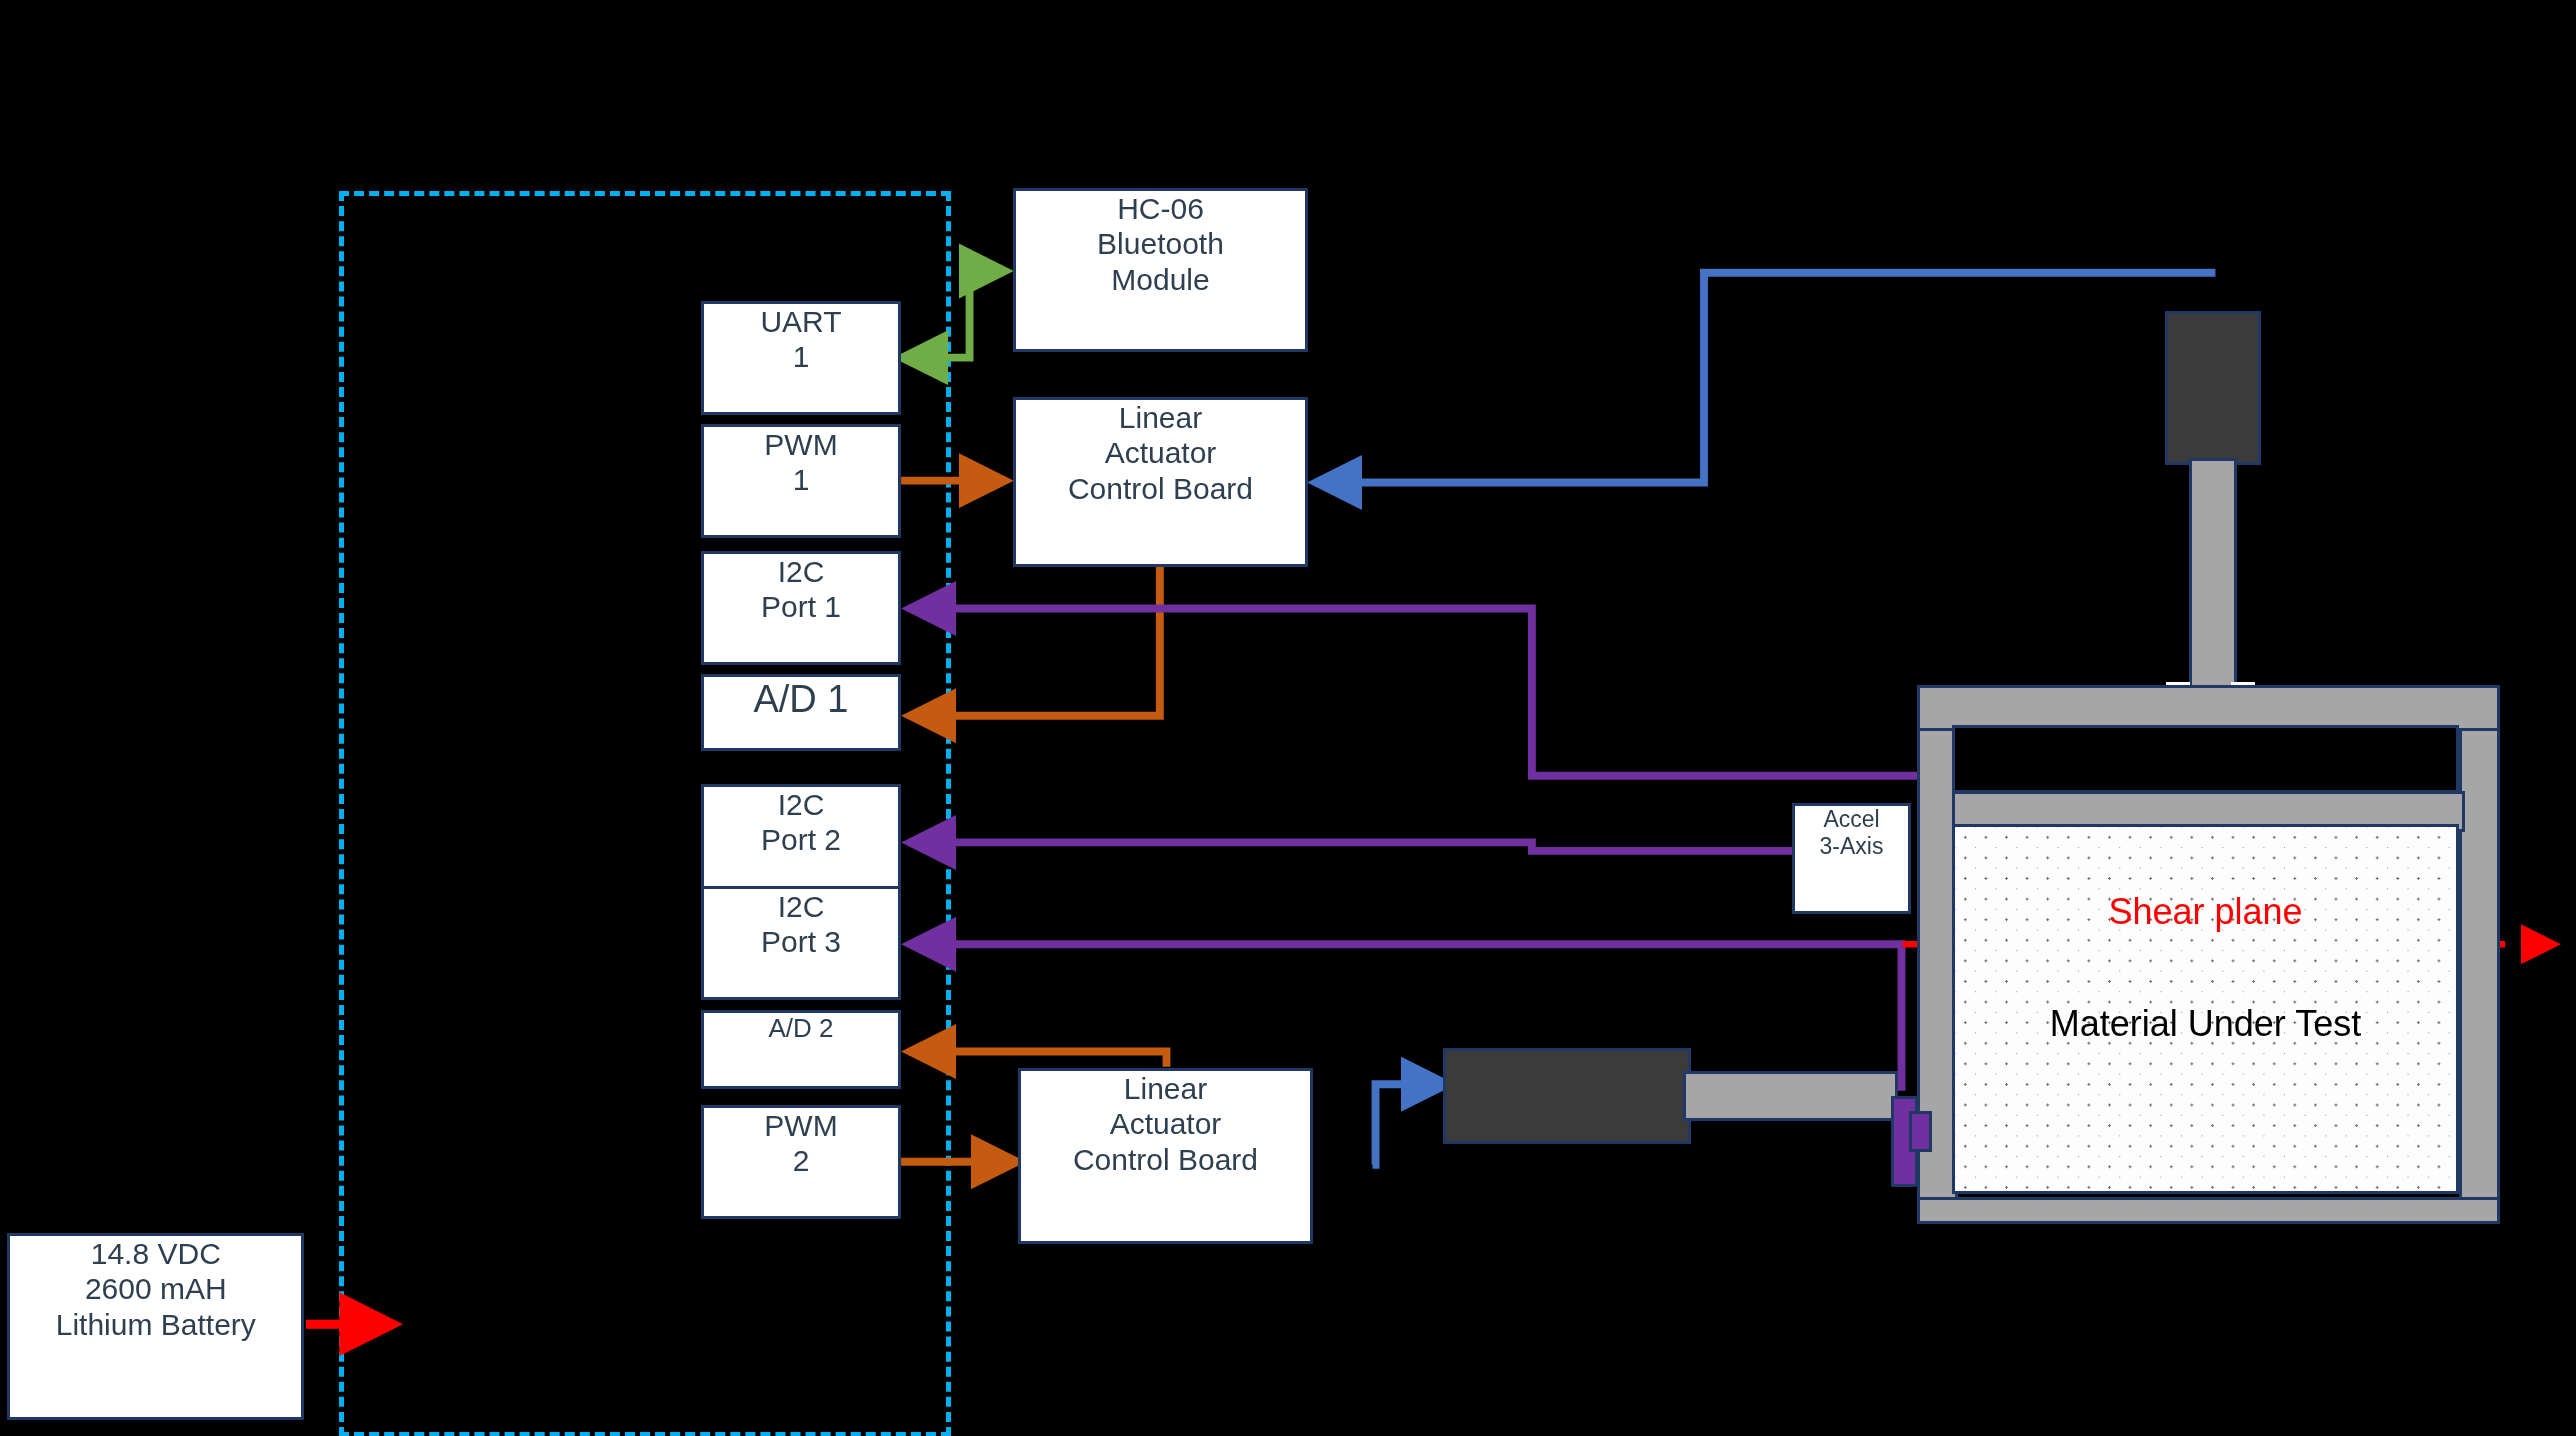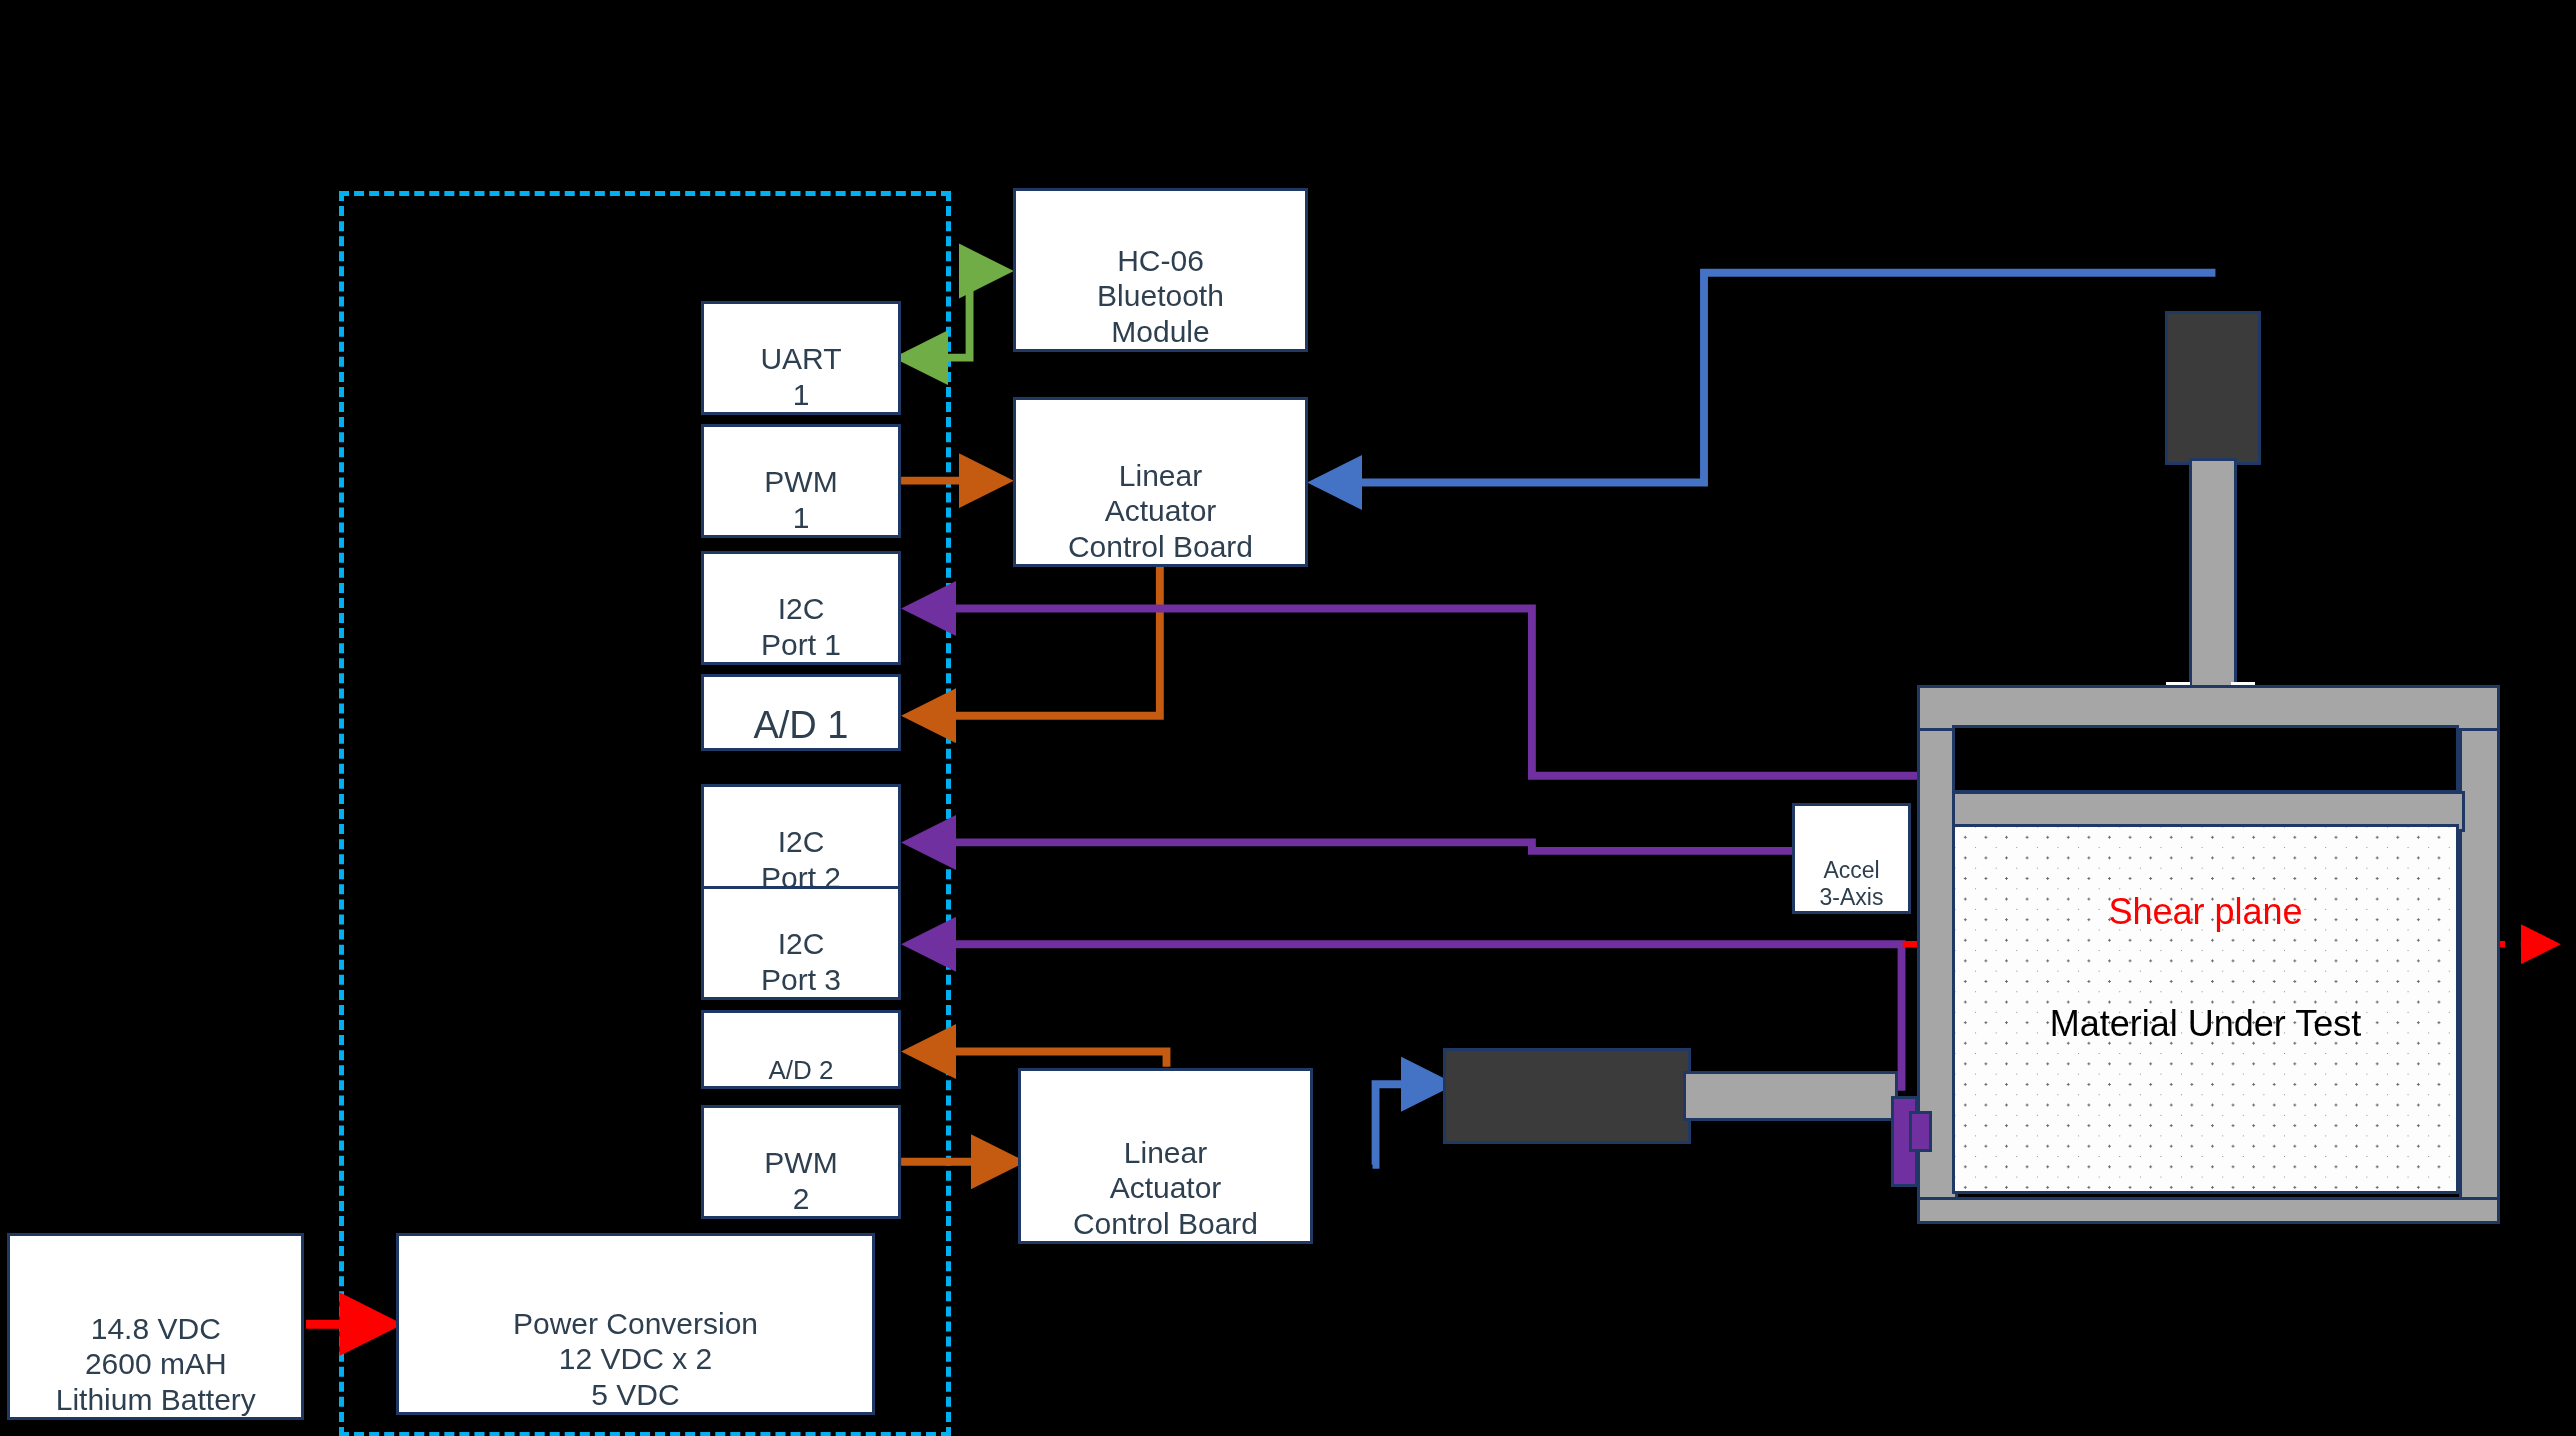--- a/index.html
+++ b/index.html
@@ -12,21 +12,21 @@
   }
   
   .box{
     position:absolute;
     background:#ffffff;
     border:3.6px solid #1f3864;
     box-sizing:border-box;
     display:flex;
     flex-direction:column;
     align-items:center;
-    justify-content:flex-end;
+    justify-content:flex-start;
     color:#2e3f50;
     line-height:1.18;
     text-align:center;
     white-space:pre-line;
   }
   .box span{display:block;}
   .dark{background:#3b3b3b;border:3.6px solid #1f3864;}
   .gray{background:#a6a6a6;border:3.6px solid #1f3864;}
   .white-plain{background:#ffffff;border:0;}
   .purple-blk{background:#7030a0;border:3px solid #1f3864;}
@@ -180,25 +180,20 @@
 Port 3</span>
   </div>
   <div class="box" style="left:701px;top:1010px;width:200px;height:79px;font-size:26px;">
     <span>A/D 2</span>
   </div>
   <div class="box" style="left:701px;top:1105px;width:200px;height:114px;font-size:30px;">
     <span>PWM
 2</span>
   </div>
 
-  <div class="box" style="left:396px;top:1233px;width:479px;height:182px;font-size:30px;">
-    <span>Power Conversion
-12 VDC x 2
-5 VDC</span>
-  </div>
 
   <div class="box" style="left:7.3px;top:1233px;width:297px;height:187px;font-size:30px;">
     <span>14.8 VDC
 2600 mAH
 Lithium Battery</span>
   </div>
 
   <div class="box" style="left:1013px;top:188px;width:295px;height:164px;font-size:30px;">
     <span>HC-06
 Bluetooth

